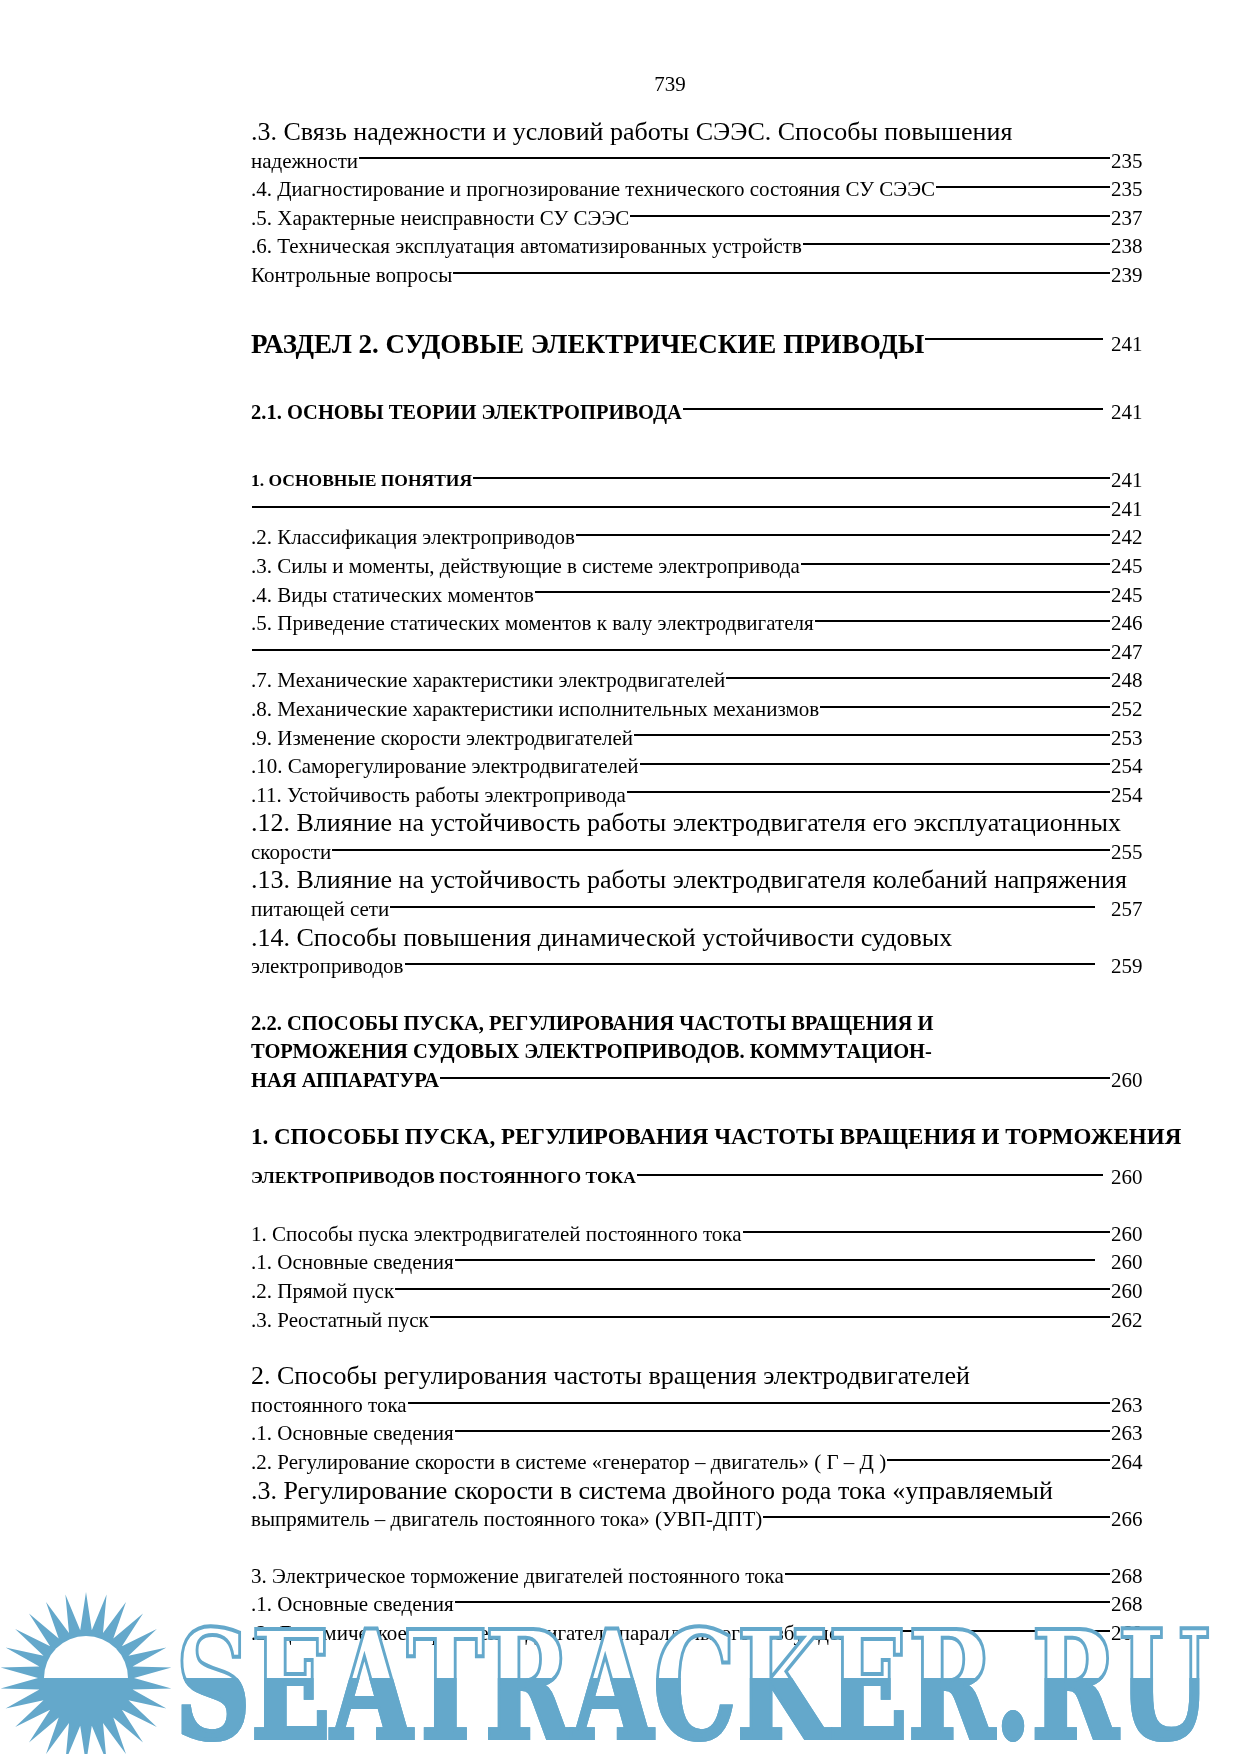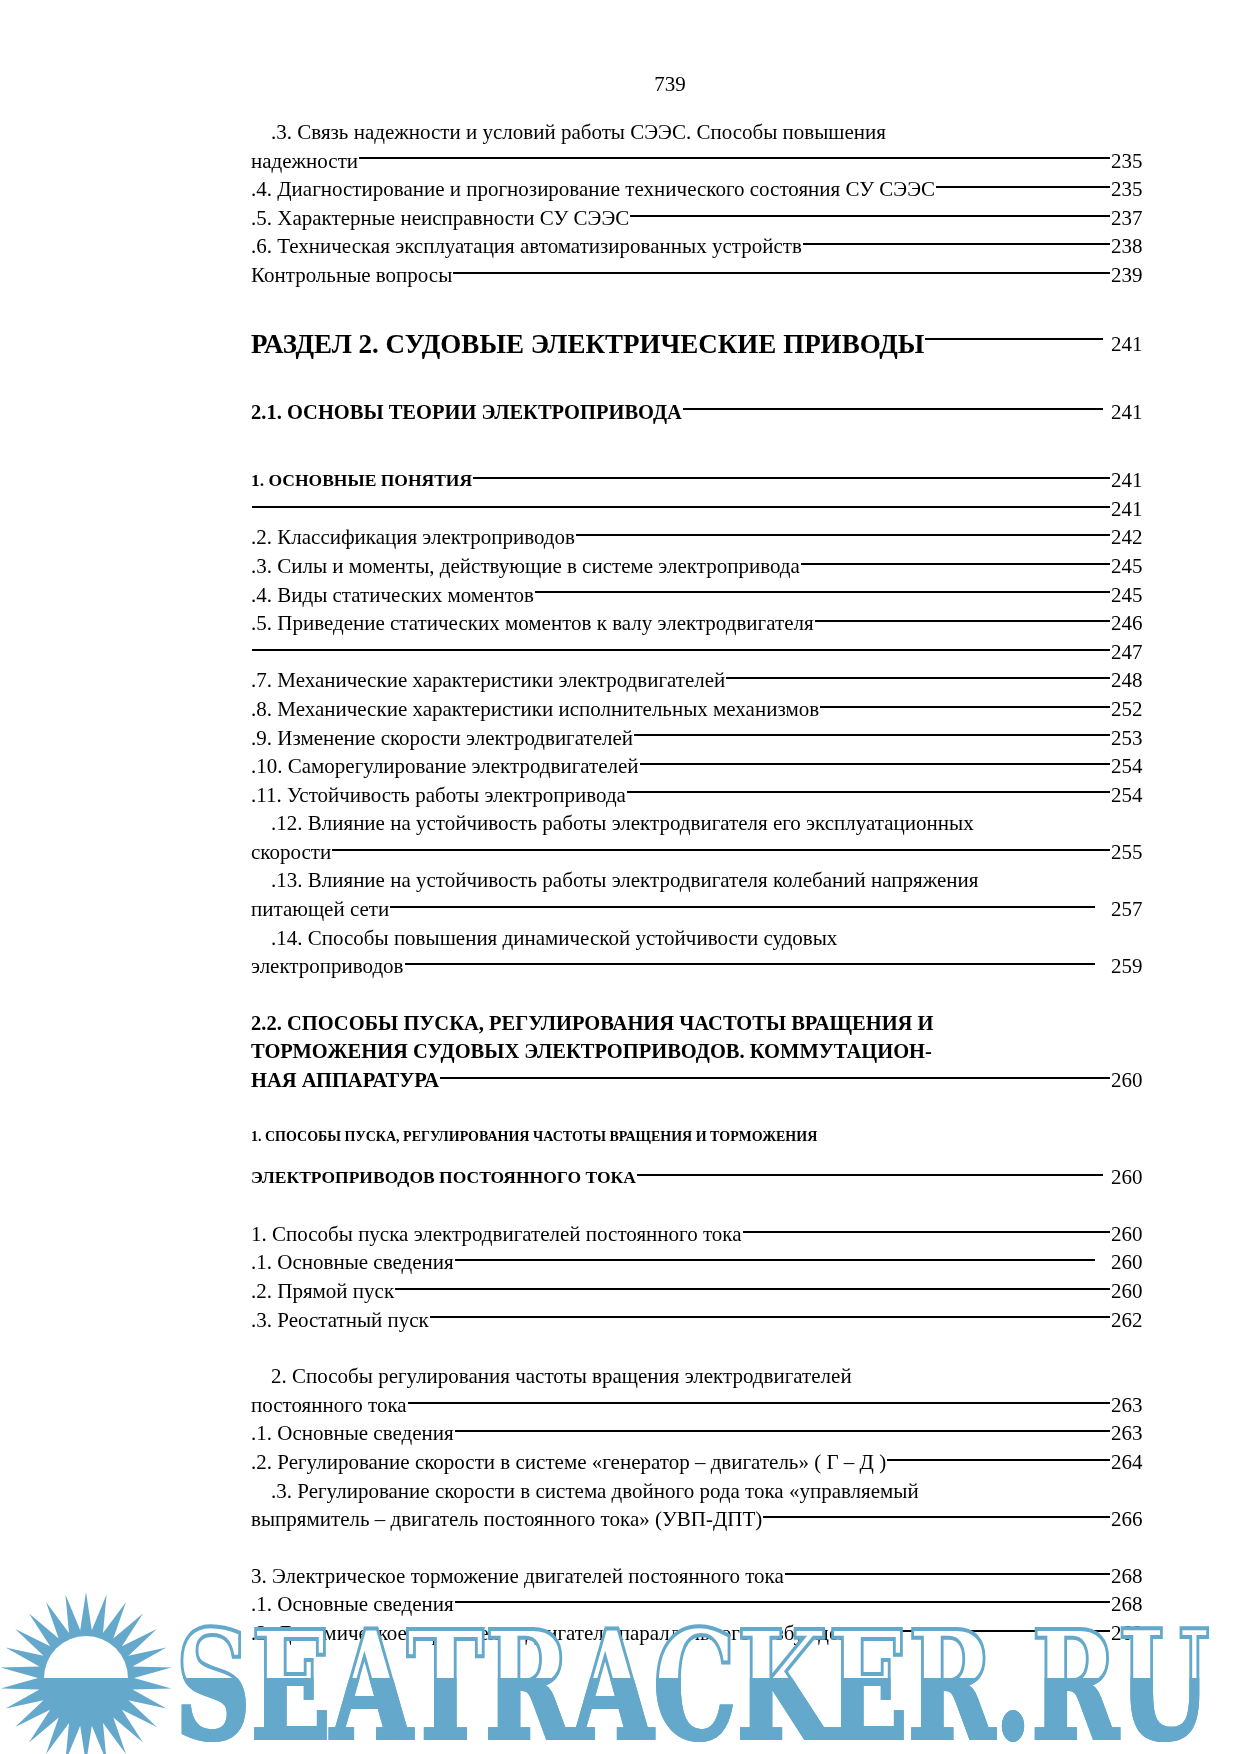--- a/index.html
+++ b/index.html
@@ -16,30 +16,30 @@
     .row {
       display: flex; align-items: center; font-size: 21px; line-height: 28.6px;
       height: 28.6px; white-space: nowrap;
     }
     .row .title { flex: 0 0 auto; }
     .row .leader {
       flex: 1 1 auto; border-bottom: 2px solid #000; margin-bottom: 5px; height: 0;
       margin-left: 1px; margin-right: 1px;
     }
     .row .page { flex: 0 0 auto; width: 40px; text-align: left; }
-    .line-only { font-size: 21px; line-height: 28.6px; height: 28.6px; white-space: nowrap; margin-left: 20px; }
+    .line-only { font-size: 26px; line-height: 28.6px; height: 28.6px; white-space: nowrap; }
     .gap-s { height: 28px; }
     .gap-m { height: 34px; }
     .razdel { font-weight: bold; font-size: 27px; line-height: 40px; height: 40px; }
     .razdel .leader { margin-bottom: 9px; margin-right: 8px; }
     .h2 { font-weight: bold; font-size: 20.5px; }
     .h2 .leader { margin-right: 8px; }
     .h3 { font-weight: bold; font-size: 17.5px; margin-top: 12px; }
     .h2line { font-weight: bold; font-size: 20.5px; line-height: 28.6px; height: 28.6px; white-space: nowrap; }
-    .h3line { font-weight: bold; font-size: 14px; line-height: 28.6px; height: 28.6px; white-space: nowrap; }
+    .h3line { font-weight: bold; font-size: 23px; line-height: 28.6px; height: 28.6px; white-space: nowrap; }
     .watermark { position: absolute; left: 0; top: 1588px; width: 1240px; height: 166px; }
   </style>
 </head>
 <body>
 
 <div class="page-number">739</div>
 
 <div class="toc">
 
   <div class="line-only">.3. Связь надежности и условий работы СЭЭС. Способы повышения</div>

